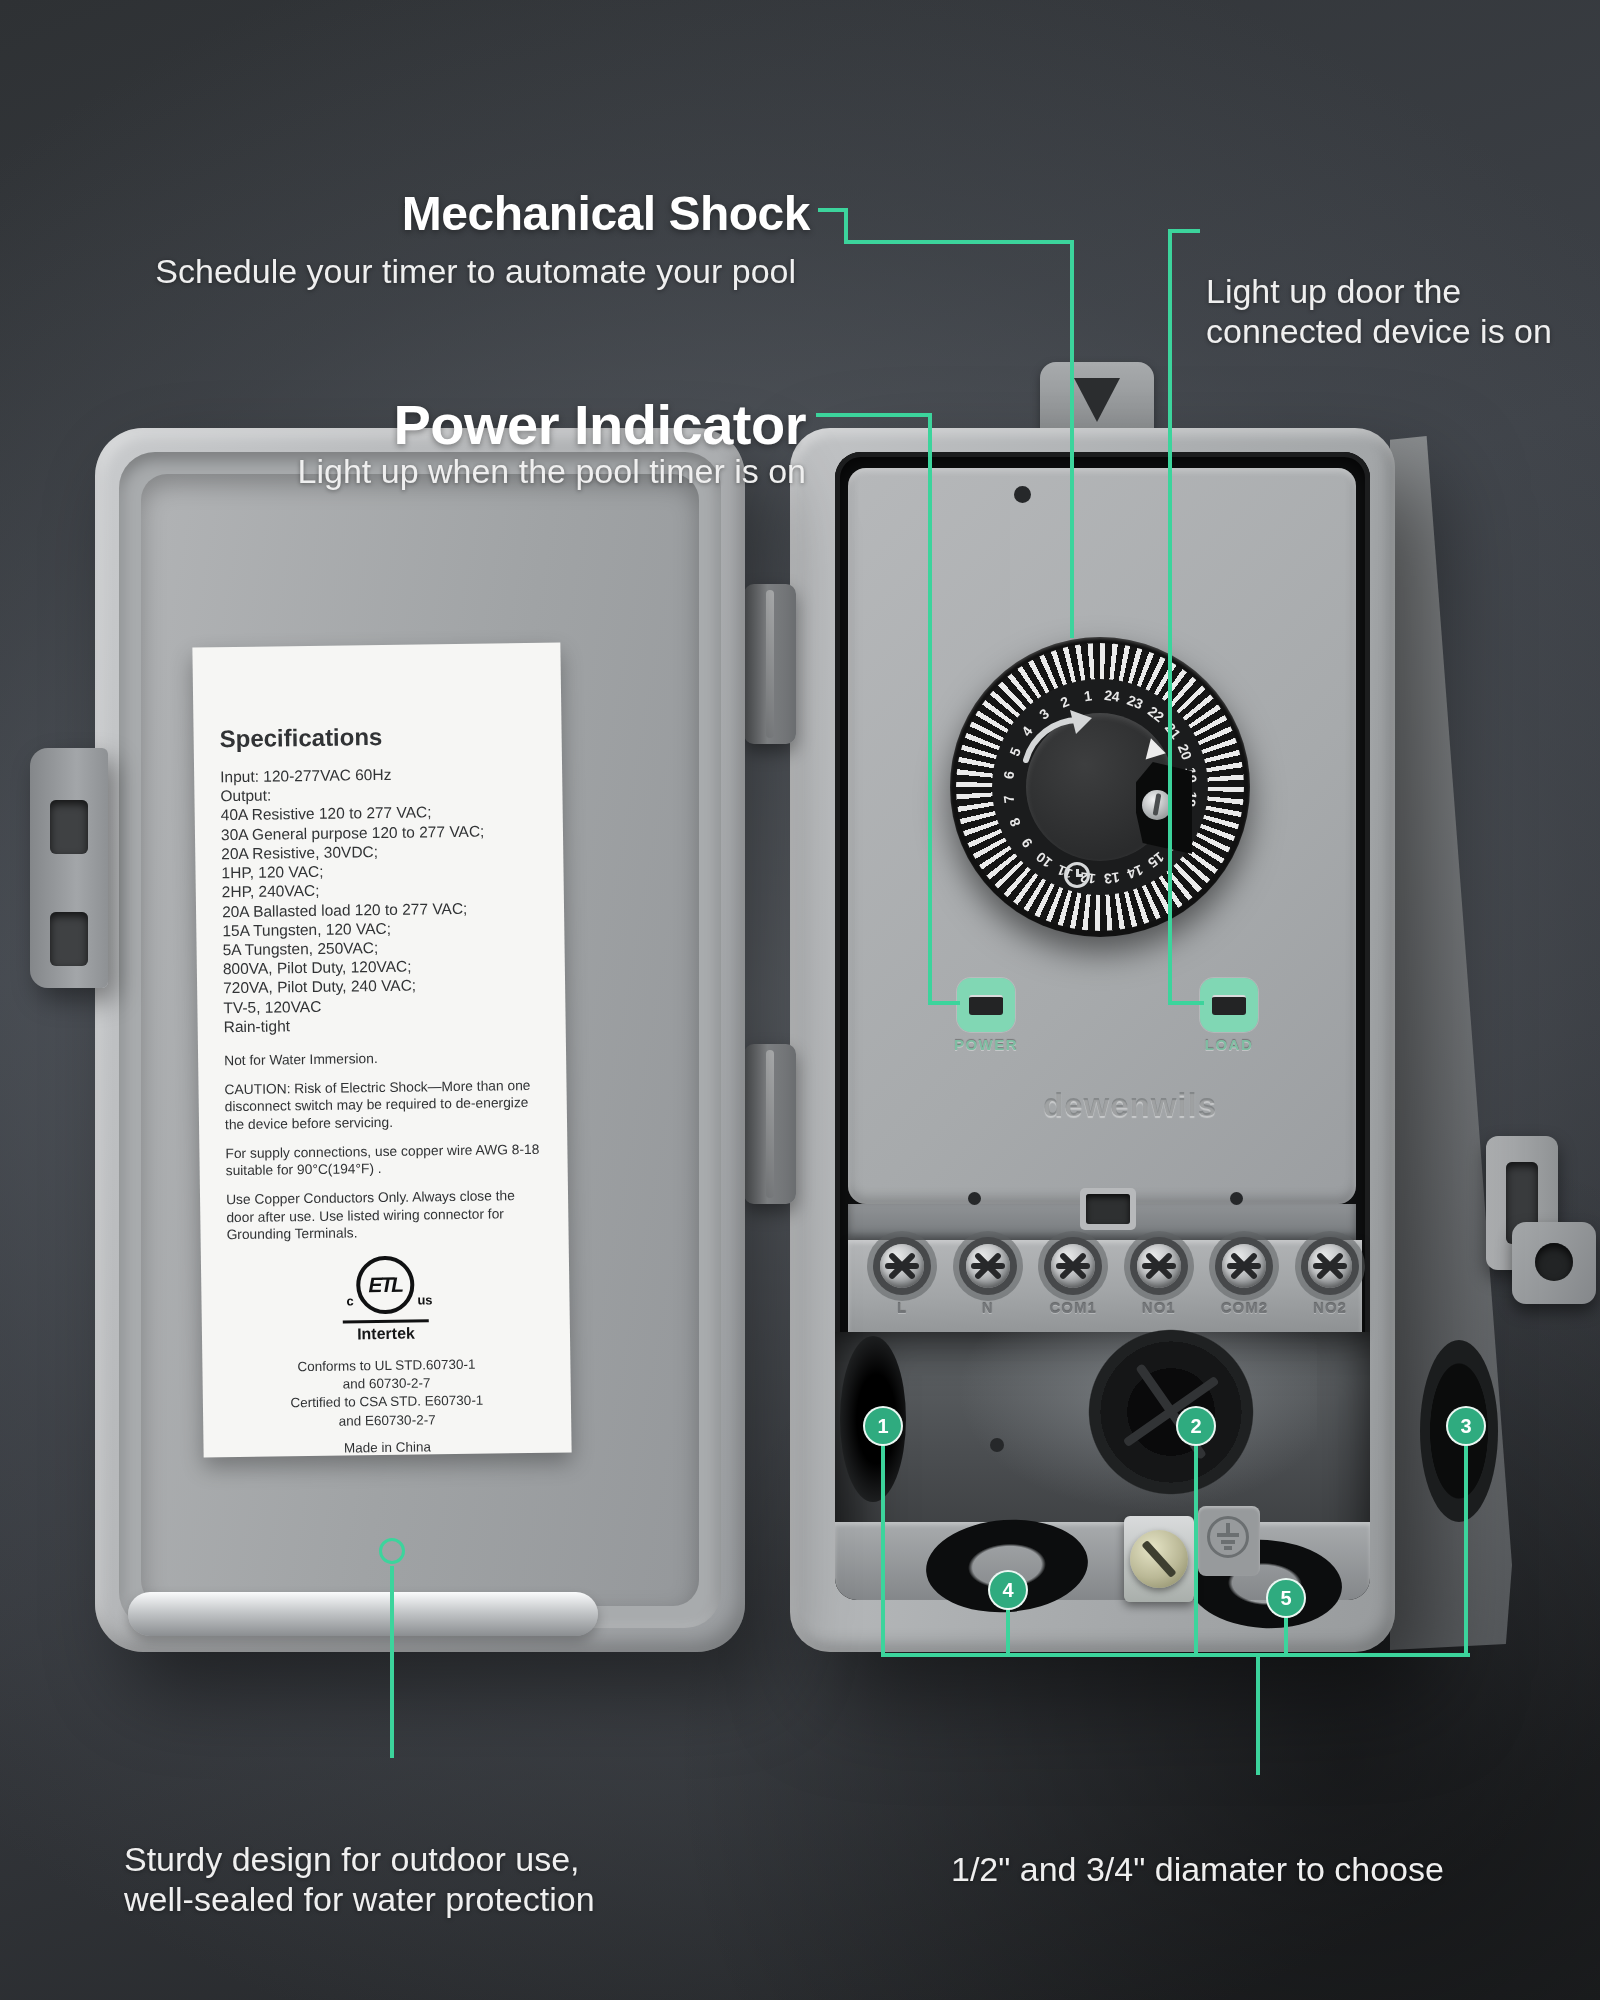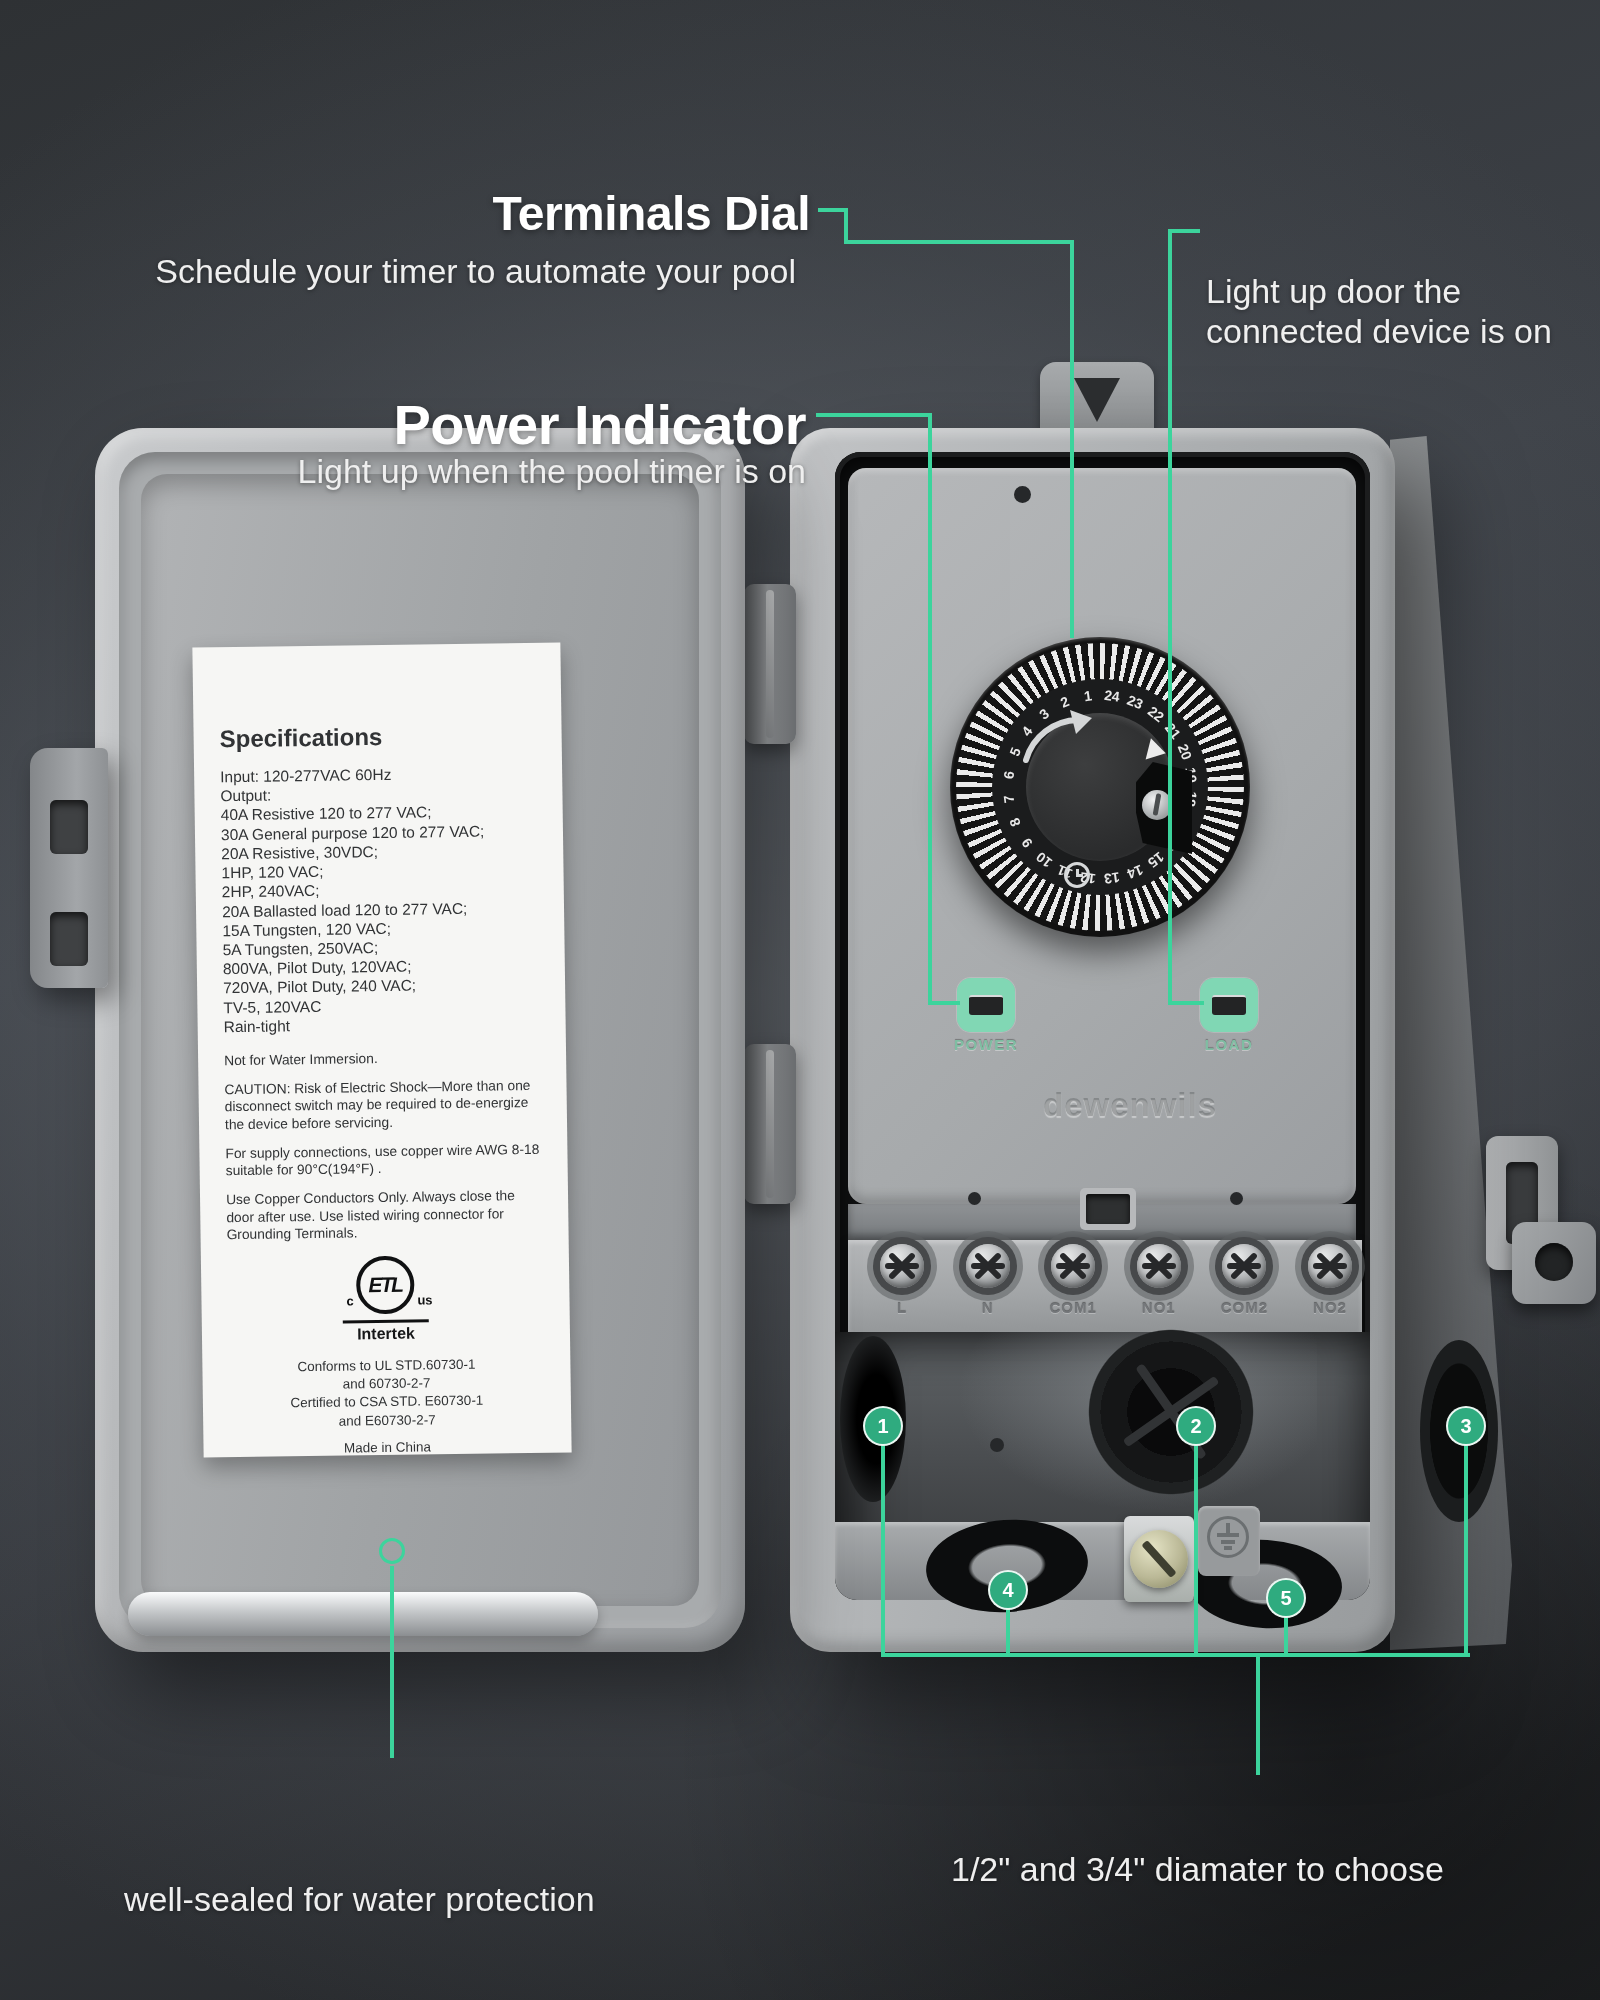--- a/index.html
+++ b/index.html
@@ -350,41 +350,42 @@
         </div>
       <div class="origin">Made in China</div>
     </div>
     <div class="chrome"></div>
   </div>
   <div class="latch">
     <i style="top:52px;"></i>
       <i style="top:164px;"></i>
   </div>
 
-  <div class="cap-title" style="right:790px;top:186px;font-size:48px;">Terminals Dial</div>
+  <div class="cap-title" style="right:790px;top:186px;font-size:48px;">Mechanical Shock</div>
   <div class="cap-sub" style="right:804px;top:252px;font-size:34px;">Schedule your timer to automate your pool</div>
   <div class="gl" style="left:818px;top:208px;width:30px;height:4px;background:#3cd49c;"></div>
   <div class="gl" style="left:844px;top:208px;width:4px;height:36px;background:#3cd49c;"></div>
   <div class="gl" style="left:844px;top:240px;width:230px;height:4px;background:#3cd49c;"></div>
   <div class="gl" style="left:1070px;top:240px;width:4px;height:398px;background:#3cd49c;"></div>
 
   <div class="cap-sub" style="left:1206px;top:272px;font-size:34px;">Light up door the</div>
   <div class="cap-sub" style="left:1206px;top:312px;font-size:34px;">connected device is on</div>
   <div class="gl" style="left:1172px;top:229px;width:28px;height:4px;background:#3cd49c;"></div>
   <div class="gl" style="left:1168px;top:229px;width:4px;height:774px;background:#3cd49c;"></div>
   <div class="gl" style="left:1168px;top:1001px;width:36px;height:4px;background:#3cd49c;"></div>
 
   <div class="cap-title" style="right:794px;top:392px;font-size:56px;">Power Indicator</div>
   <div class="cap-sub" style="right:794px;top:452px;font-size:34px;">Light up when the pool timer is on</div>
   <div class="gl" style="left:816px;top:413px;width:116px;height:4px;background:#3cd49c;"></div>
   <div class="gl" style="left:928px;top:413px;width:4px;height:590px;background:#3cd49c;"></div>
   <div class="gl" style="left:928px;top:1001px;width:32px;height:4px;background:#3cd49c;"></div>
 
   <div class="ring" style="left:379px;top:1538px;width:26px;height:26px;border:3px solid #3cd49c;"></div>
   <div class="gl" style="left:390px;top:1566px;width:4px;height:192px;background:#3cd49c;"></div>
+  <div class="cap-sub" style="left:124px;top:1840px;font-size:34px;">Sturdy design for outdoor use,</div>
   <div class="cap-sub" style="left:124px;top:1880px;font-size:34px;">well-sealed for water protection</div>
 
   <div class="gl" style="left:881px;top:1444px;width:4px;height:209px;background:#3cd49c;"></div>
   <div class="gl" style="left:1194px;top:1444px;width:4px;height:209px;background:#3cd49c;"></div>
   <div class="gl" style="left:1464px;top:1444px;width:4px;height:209px;background:#3cd49c;"></div>
   <div class="gl" style="left:1006px;top:1606px;width:4px;height:47px;background:#3cd49c;"></div>
   <div class="gl" style="left:1284px;top:1614px;width:4px;height:39px;background:#3cd49c;"></div>
   <div class="gl" style="left:881px;top:1653px;width:589px;height:4px;background:#3cd49c;"></div>
   <div class="gl" style="left:1256px;top:1657px;width:4px;height:118px;background:#3cd49c;"></div>
   <div class="badge" style="left:863px;top:1406px;background:#2fab7f;">1</div>

